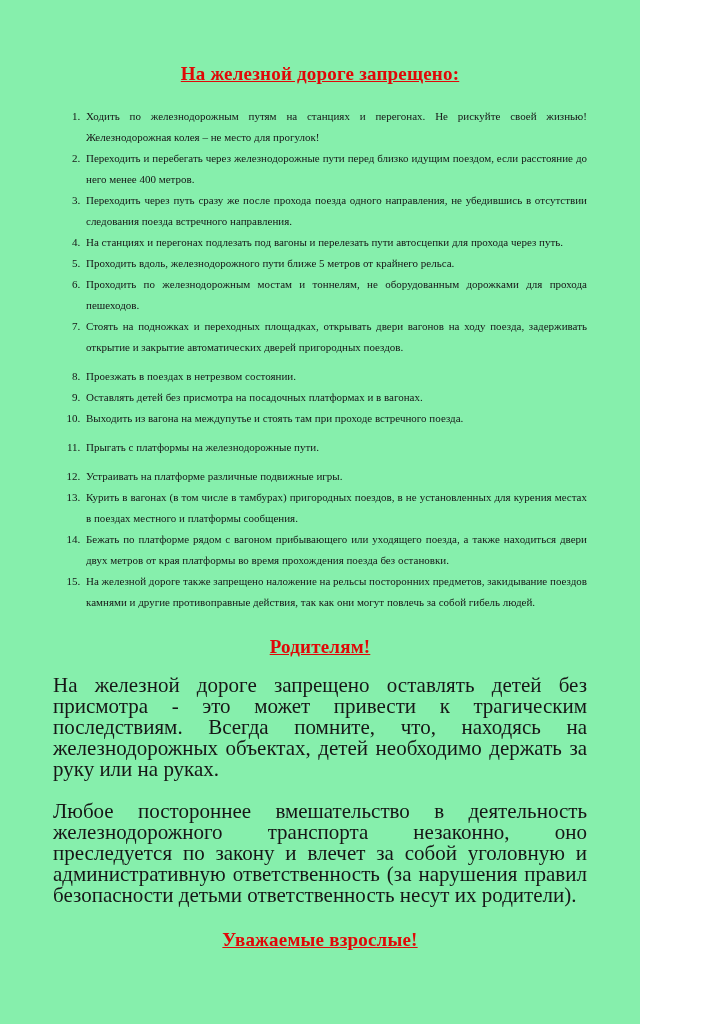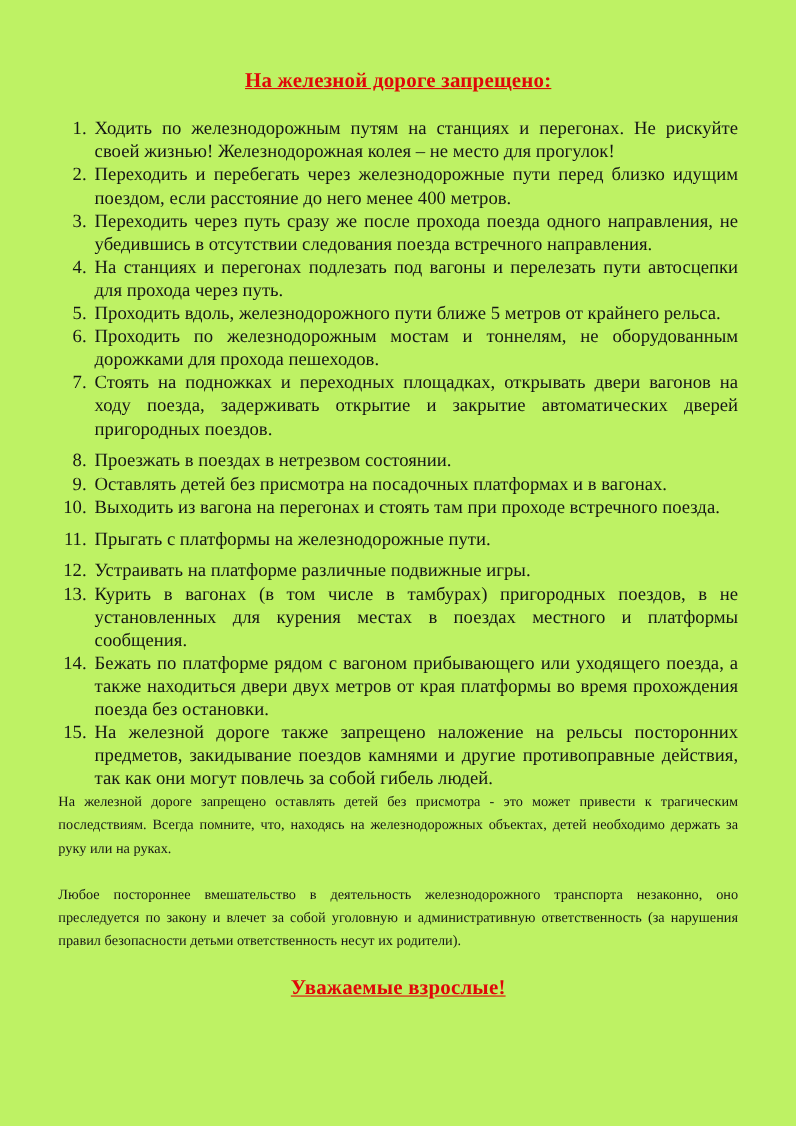--- a/index.html
+++ b/index.html
@@ -9,55 +9,55 @@
   }
   body {
     width: 724px;
     height: 1024px;
     font-family: "Liberation Serif", "DejaVu Serif", serif;
     color: #161616;
     overflow: hidden;
   }
   .page {
     box-sizing: border-box;
-    width: 724px;
+    width: 640px;
     height: 1024px;
     padding: 62px 53px 20px 53px;
-    background: #bef264;
+    background: #86efac;
   }
   .heading {
     font-size: 19px;
     font-weight: bold;
     text-align: center;
     text-decoration: underline;
     color: #e00808;
     margin: 0 0 20px 0;
     line-height: 24px;
     letter-spacing: 0.2px;
   }
   .heading.mid {
     margin-top: 22px;
     margin-bottom: 16px;
   }
   ol.rules {
     margin: 0;
     padding: 0 0 0 30px;
-    font-size: 17px;
+    font-size: 11px;
     line-height: 21px;
     text-align: justify;
   }
   ol.rules li {
     margin: 0;
     padding-left: 3px;
   }
   ol.rules li.sp {
     margin-top: 8px;
   }
   p.para {
-    font-size: 13px;
+    font-size: 21px;
     line-height: 21px;
     text-align: justify;
     margin: 0 0 21px 0;
   }
 </style>
 </head>
 <body>
 
 <div class="page">
 
@@ -66,28 +66,29 @@
   <ol class="rules">
     <li>Ходить по железнодорожным путям на станциях и перегонах. Не рискуйте своей жизнью! Железнодорожная колея – не место для прогулок!</li>
     <li>Переходить и перебегать через железнодорожные пути перед близко идущим поездом, если расстояние до него менее 400 метров.</li>
     <li>Переходить через путь сразу же после прохода поезда одного направления, не убедившись в отсутствии следования поезда встречного направления.</li>
     <li>На станциях и перегонах подлезать под вагоны и перелезать пути автосцепки для прохода через путь.</li>
     <li>Проходить вдоль, железнодорожного пути ближе 5 метров от крайнего рельса.</li>
     <li>Проходить по железнодорожным мостам и тоннелям, не оборудованным дорожками для прохода пешеходов.</li>
     <li>Стоять на подножках и переходных площадках, открывать двери вагонов на ходу поезда, задерживать открытие и закрытие автоматических дверей пригородных поездов.</li>
     <li class="sp">Проезжать в поездах в нетрезвом состоянии.</li>
     <li>Оставлять детей без присмотра на посадочных платформах и в вагонах.</li>
-    <li>Выходить из вагона на перегонах и стоять там при проходе встречного поезда.</li>
+    <li>Выходить из вагона на междупутье и стоять там при проходе встречного поезда.</li>
     <li class="sp">Прыгать с платформы на железнодорожные пути.</li>
     <li class="sp">Устраивать на платформе различные подвижные игры.</li>
     <li>Курить в вагонах (в том числе в тамбурах) пригородных поездов, в не установленных для курения местах в поездах местного и платформы сообщения.</li>
     <li>Бежать по платформе рядом с вагоном прибывающего или уходящего поезда, а также находиться двери двух метров от края платформы во время прохождения поезда без остановки.</li>
     <li>На железной дороге также запрещено наложение на рельсы посторонних предметов, закидывание поездов камнями и другие противоправные действия, так как они могут повлечь за собой гибель людей.</li>
   </ol>
 
+  <h2 class="heading mid">Родителям!</h2>
 
   <p class="para">На железной дороге запрещено оставлять детей без присмотра - это может привести к трагическим последствиям. Всегда помните, что, находясь на железнодорожных объектах, детей необходимо держать за руку или на руках.</p>
   <p class="para">Любое постороннее вмешательство в деятельность железнодорожного транспорта незаконно, оно преследуется по закону и влечет за собой уголовную и административную ответственность (за нарушения правил безопасности детьми ответственность несут их родители).</p>
 
   <h2 class="heading mid">Уважаемые взрослые!</h2>
 
 
 </div>
 
 </body></html>

